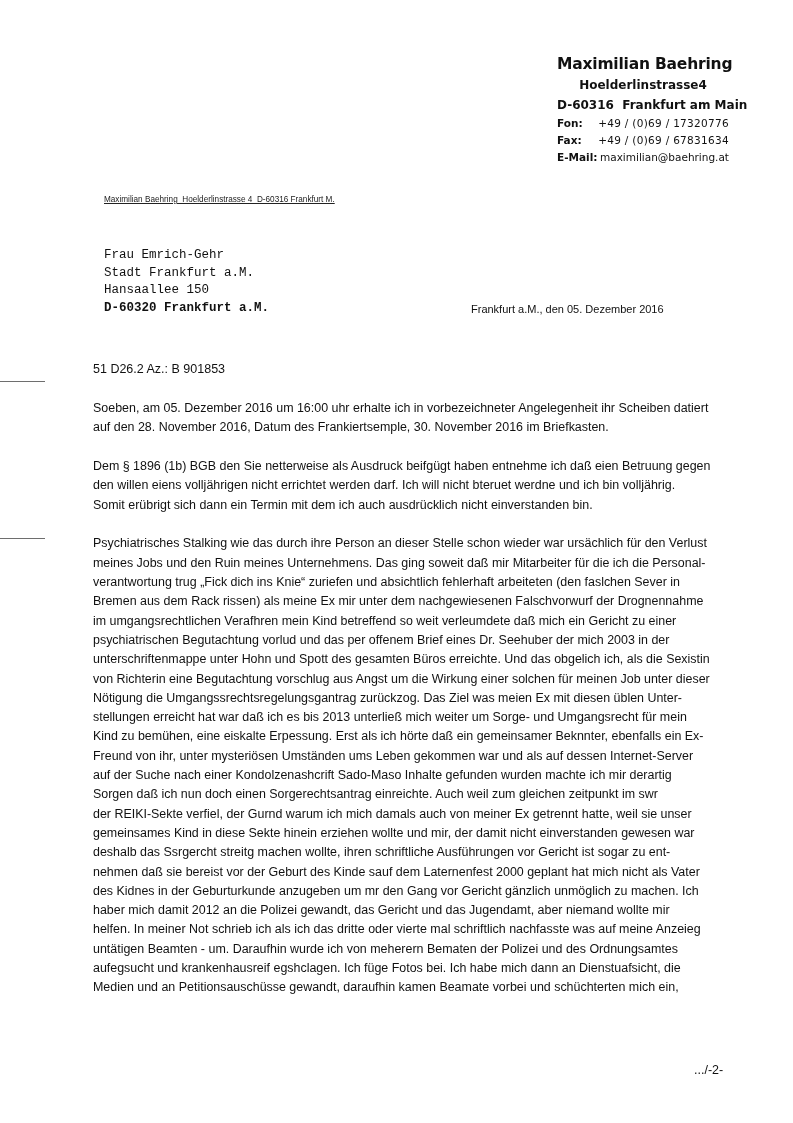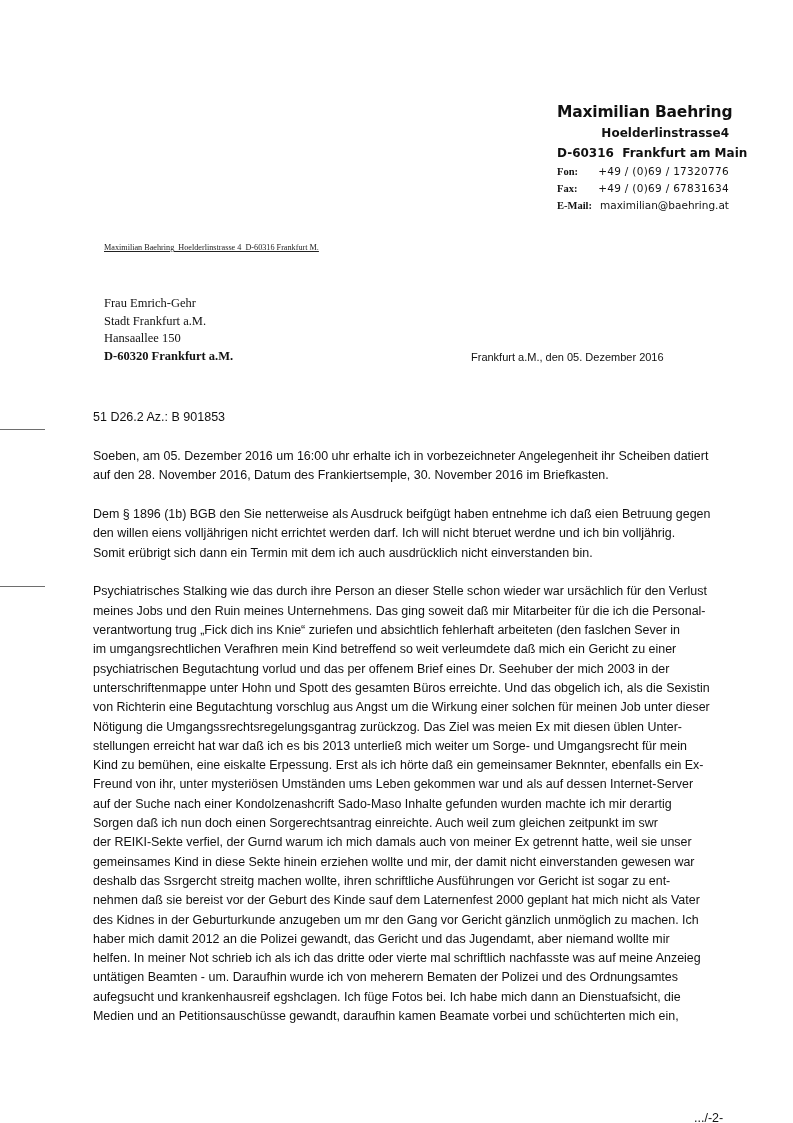--- a/index.html
+++ b/index.html
@@ -1,31 +1,31 @@
 <!DOCTYPE html>
 <html><head>
   <meta charset="utf-8">
   <style>
     html, body { margin: 0; padding: 0; background: #ffffff; }
     body { width: 793px; height: 1123px; position: relative; overflow: hidden; color: #111; }
-    .page { position: absolute; left: 0; top: 0; width: 793px; height: 938px; margin-top: 48px; }
+    .page { position: absolute; left: 0; top: 0; width: 793px; height: 938px; }
     .sender-block { position: absolute; left: 557px; top: 54px; width: 172px; font-family: "DejaVu Sans", sans-serif; }
     .sender-name { font-size: 15.5px; font-weight: bold; line-height: 20px; letter-spacing: -0.2px; white-space: nowrap; }
-    .sender-street { display: flex; justify-content: flex-end; font-size: 12px; font-weight: bold; line-height: 19px; margin-top: 2px; }
+    .sender-street { display: flex; justify-content: center; font-size: 12px; font-weight: bold; line-height: 19px; margin-top: 2px; }
     .sender-city { font-size: 12px; font-weight: bold; line-height: 20px; white-space: nowrap; }
     .contact-row { display: flex; font-size: 10.5px; line-height: 17px; white-space: nowrap; }
-    .contact-row .lbl { font-weight: bold; width: 44px; font-family: Liberation Serif, serif; }
+    .contact-row .lbl { font-weight: bold; width: 44px; }
     .contact-row .val { font-weight: normal; letter-spacing: 0.3px; }
     .contact-row.mail .lbl { width: 43px; }
     .contact-row.mail .val { letter-spacing: 0; }
 
     .return-address { position: absolute; left: 104px; top: 195px; font-family: "Liberation Sans", sans-serif; font-size: 8.2px; text-decoration: underline; color: #222; white-space: nowrap; }
     .fax-note { position: absolute; left: 104px; top: 207px; font-family: "Liberation Sans", sans-serif; font-size: 11.5px; color: #e02020; line-height: 15px; white-space: nowrap; }
 
-    .recipient { position: absolute; left: 104px; top: 247px; font-family: Liberation Serif, serif; font-size: 12.5px; line-height: 17.5px; }
+    .recipient { position: absolute; left: 104px; top: 247px; font-family: Liberation Mono, monospace; font-size: 12.5px; line-height: 17.5px; }
     .recipient .bold { font-weight: bold; }
 
     .date-line { position: absolute; left: 471px; top: 303px; font-family: "Liberation Sans", sans-serif; font-size: 11px; white-space: nowrap; }
 
     .reference { position: absolute; left: 93px; top: 362px; font-family: "Liberation Sans", sans-serif; font-size: 12.5px; white-space: nowrap; }
 
     .body-text { position: absolute; left: 93px; top: 399px; width: 650px; font-family: "Liberation Sans", sans-serif; font-size: 12.45px; line-height: 19.3px; }
     .body-text p { margin: 0 0 19.5px 0; white-space: nowrap; }
     .body-text p span { display: block; }
 
@@ -57,21 +57,21 @@
     <div class="contact-row">
       <span class="lbl">Fax:</span>
       <span class="val">+49 / (0)69 / 67831634</span>
     </div>
     <div class="contact-row mail">
       <span class="lbl">E-Mail:</span>
       <span class="val">maximilian@baehring.at</span>
     </div>
   </div>
 
-  <div class="return-address" style="white-space:pre;font-family:Liberation Serif, serif;">Maximilian Baehring  Hoelderlinstrasse 4  D-60316 Frankfurt M.</div>
+  <div class="return-address" style="white-space:pre;">Maximilian Baehring  Hoelderlinstrasse 4  D-60316 Frankfurt M.</div>
 
 
   <div class="recipient">
     <div>Frau Emrich-Gehr</div>
     <div>Stadt Frankfurt a.M.</div>
     <div>Hansaallee 150</div>
     <div class="bold">D-60320 Frankfurt a.M.</div>
   </div>
 
   <div class="date-line">Frankfurt a.M., den 05. Dezember 2016</div>
@@ -85,20 +85,21 @@
       </p>
       <p>
         <span>Dem § 1896 (1b) BGB den Sie netterweise als Ausdruck beifgügt haben entnehme ich daß eien Betruung gegen</span>
         <span>den willen eiens volljährigen nicht errichtet werden darf. Ich will nicht bteruet werdne und ich bin volljährig.</span>
         <span>Somit erübrigt sich dann ein Termin mit dem ich auch ausdrücklich nicht einverstanden bin.</span>
       </p>
       <p>
         <span>Psychiatrisches Stalking wie das durch ihre Person an dieser Stelle schon wieder war ursächlich für den Verlust</span>
         <span>meines Jobs und den Ruin meines Unternehmens. Das ging soweit daß mir Mitarbeiter für die ich die Personal-</span>
         <span>verantwortung trug „Fick dich ins Knie“ zuriefen und absichtlich fehlerhaft arbeiteten (den faslchen Sever in</span>
+        <span>Bremen aus dem Rack rissen) als meine Ex mir unter dem nachgewiesenen Falschvorwurf der Drognennahme</span>
         <span>im umgangsrechtlichen Verafhren mein Kind betreffend so weit verleumdete daß mich ein Gericht zu einer</span>
         <span>psychiatrischen Begutachtung vorlud und das per offenem Brief eines Dr. Seehuber der mich 2003 in der</span>
         <span>unterschriftenmappe unter Hohn und Spott des gesamten Büros erreichte. Und das obgelich ich, als die Sexistin</span>
         <span>von Richterin eine Begutachtung vorschlug aus Angst um die Wirkung einer solchen für meinen Job unter dieser</span>
         <span>Nötigung die Umgangssrechtsregelungsgantrag zurückzog. Das Ziel was meien Ex mit diesen üblen Unter-</span>
         <span>stellungen erreicht hat war daß ich es bis 2013 unterließ mich weiter um Sorge- und Umgangsrecht für mein</span>
         <span>Kind zu bemühen, eine eiskalte Erpessung. Erst als ich hörte daß ein gemeinsamer Beknnter, ebenfalls ein Ex-</span>
         <span>Freund von ihr, unter mysteriösen Umständen ums Leben gekommen war und als auf dessen Internet-Server</span>
         <span>auf der Suche nach einer Kondolzenashcrift Sado-Maso Inhalte gefunden wurden machte ich mir derartig</span>
         <span>Sorgen daß ich nun doch einen Sorgerechtsantrag einreichte. Auch weil zum gleichen zeitpunkt im swr</span>

